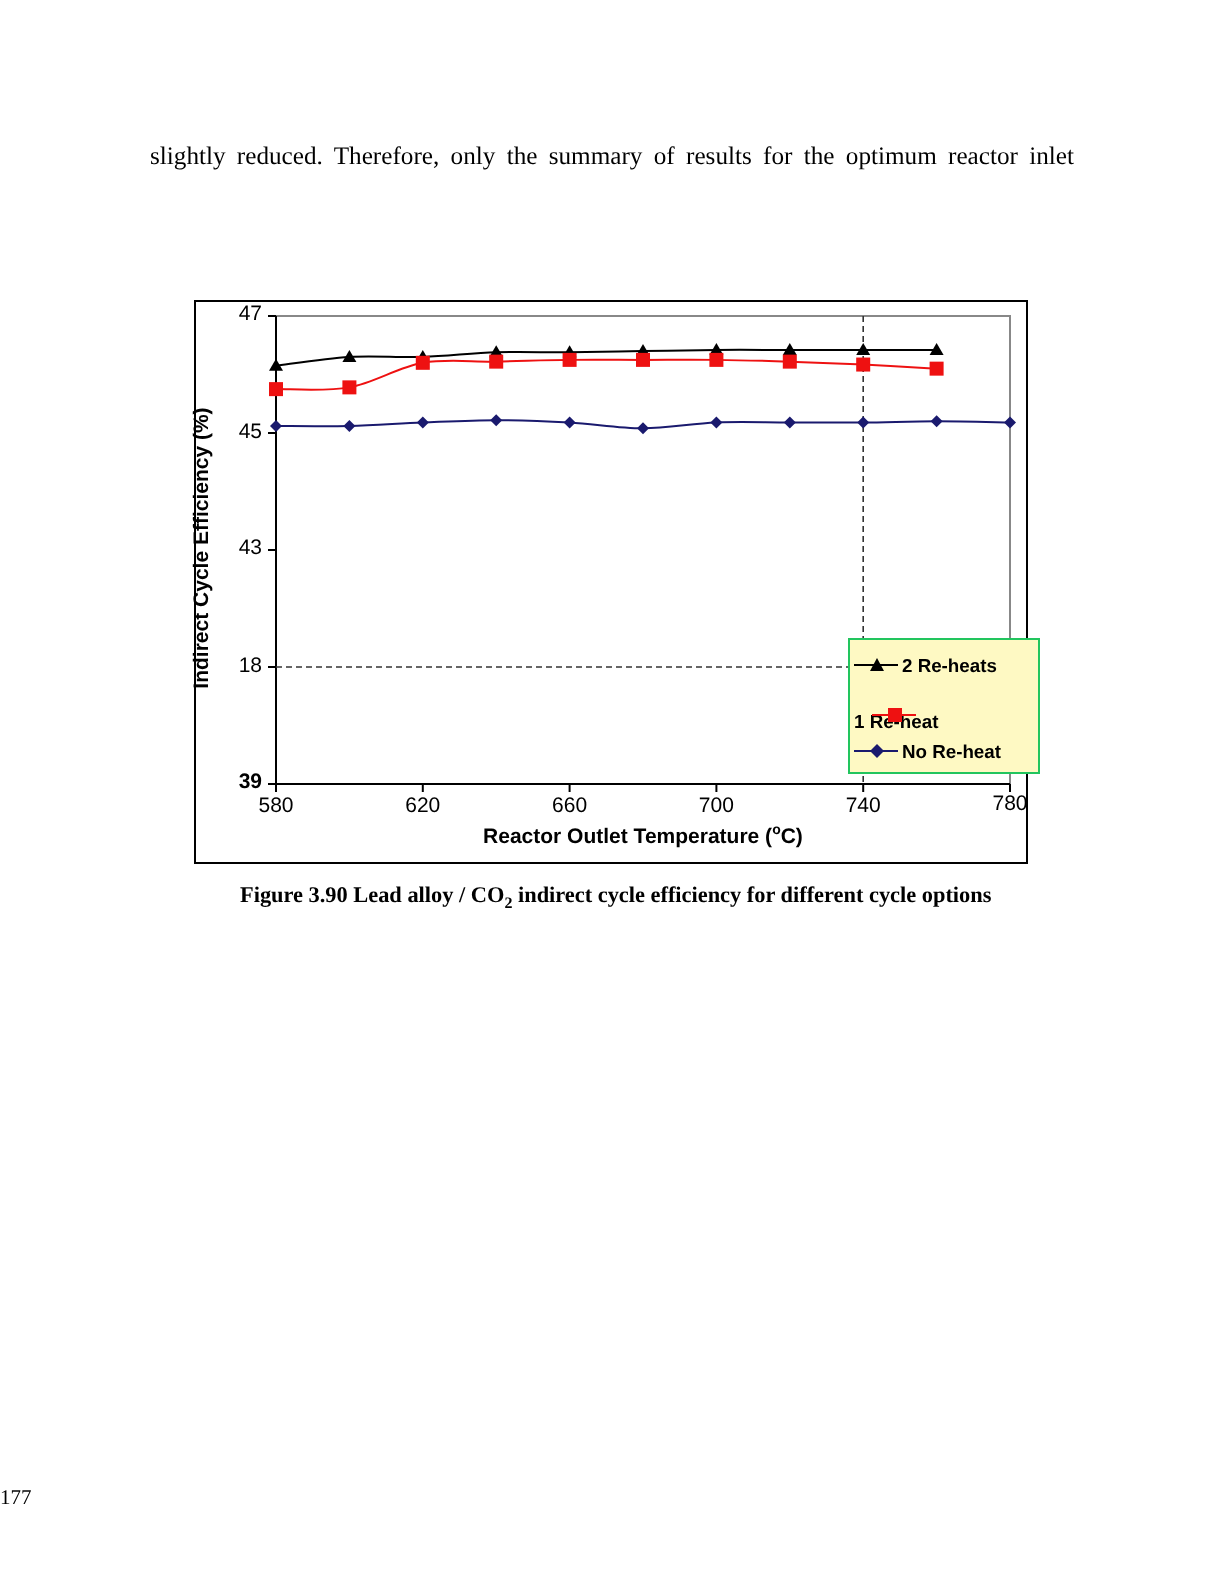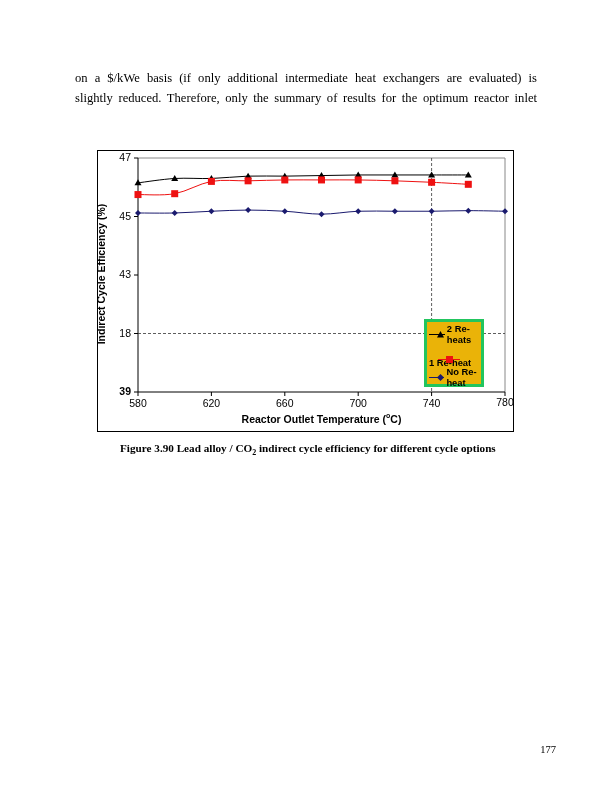--- a/index.html
+++ b/index.html
@@ -16,26 +16,26 @@
     border:1px solid #000; box-sizing:border-box; background:#fff;
   }
   .chart-svg { position:absolute; left:0; top:0; }
   .caption {
     position:absolute; left:120px; top:442px; width:392px;
     font-family:"Liberation Serif", serif; font-weight:bold; font-size:11.2px;
     color:#000; white-space:nowrap;
   }
   .caption sub { font-size:8px; }
   .page-num {
-    position:absolute; left:0; width:556px; top:744px; text-align:right;
+    position:absolute; left:0; width:556px; top:744px; text-align:left;
     font-family:"Liberation Serif", serif; font-size:10.5px; color:#000;
   }
   .legend {
-    position:absolute; left:424px; top:319px; width:60px; height:68px;
-    border:3px solid #22c55e; box-sizing:border-box; background:#eab308;
+    position:absolute; left:424px; top:319px; width:96px; height:68px;
+    border:1px solid #22c55e; box-sizing:border-box; background:#fef9c3;
   }
   .legend-item {
     position:absolute; left:2px; height:14px; display:flex; align-items:center;
     font-family:"Liberation Sans", sans-serif; font-weight:bold; font-size:9.4px; color:#000;
   }
   .legend-sym { width:22px; height:10px; position:relative; margin-right:2px; }
   .legend-sym .line { position:absolute; left:0; right:0; top:5px; height:1px; }
   .legend-sym .mk { position:absolute; left:8px; top:2px; }
   .y-title {
     position:absolute; left:101px; top:274px; width:0; height:0;
@@ -51,21 +51,20 @@
   }
   .x-title sup { font-size:7px; }
   .tick-label {
     position:absolute; font-family:"Liberation Sans", sans-serif; font-size:10.5px; color:#000;
   }
 </style>
 </head>
 <body>
 
 <div class="para" style="top:68px;">
-  <span class="ln justify">on a $/kWe basis (if only additional intermediate heat exchangers are evaluated) is</span>
   <span class="ln justify">slightly reduced.  Therefore, only the summary of results for the optimum reactor inlet</span>
 </div>
 
 <div class="chart-frame"></div>
 
 <svg id="plot" class="chart-svg" width="612" height="792">
     <path d="M138 158 L505 158 L505 392" stroke="#888" stroke-width="1" fill="none"></path>
     <line x1="138" y1="158" x2="138" y2="392" stroke="#000" stroke-width="1"></line>
     <line x1="138" y1="392" x2="505" y2="392" stroke="#000" stroke-width="1"></line>
     <line x1="138" y1="333.5" x2="505" y2="333.5" stroke="#333" stroke-width="0.8" stroke-dasharray="3,2"></line>

